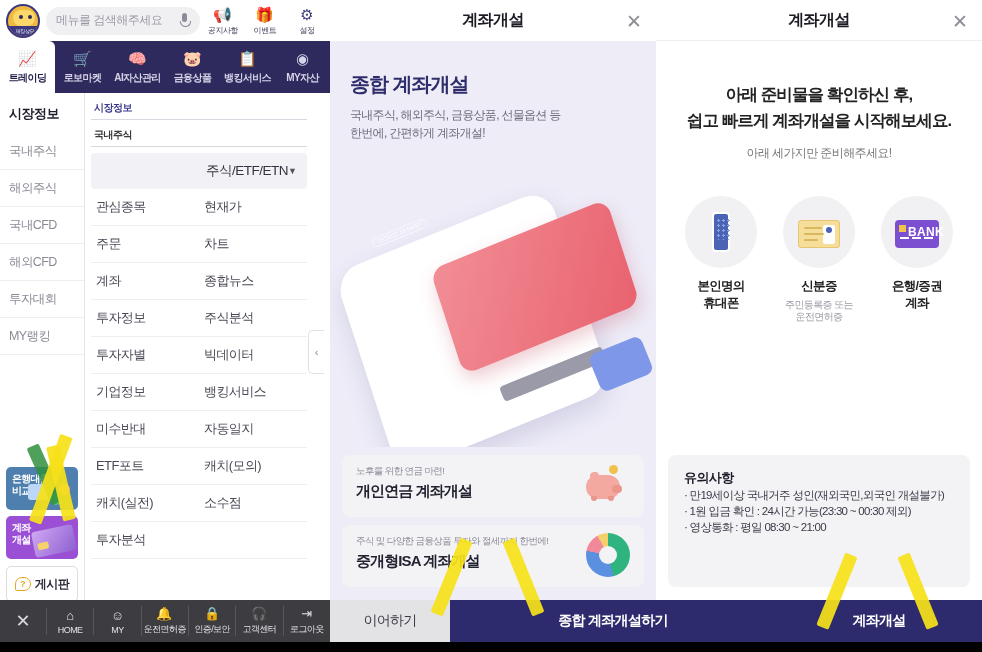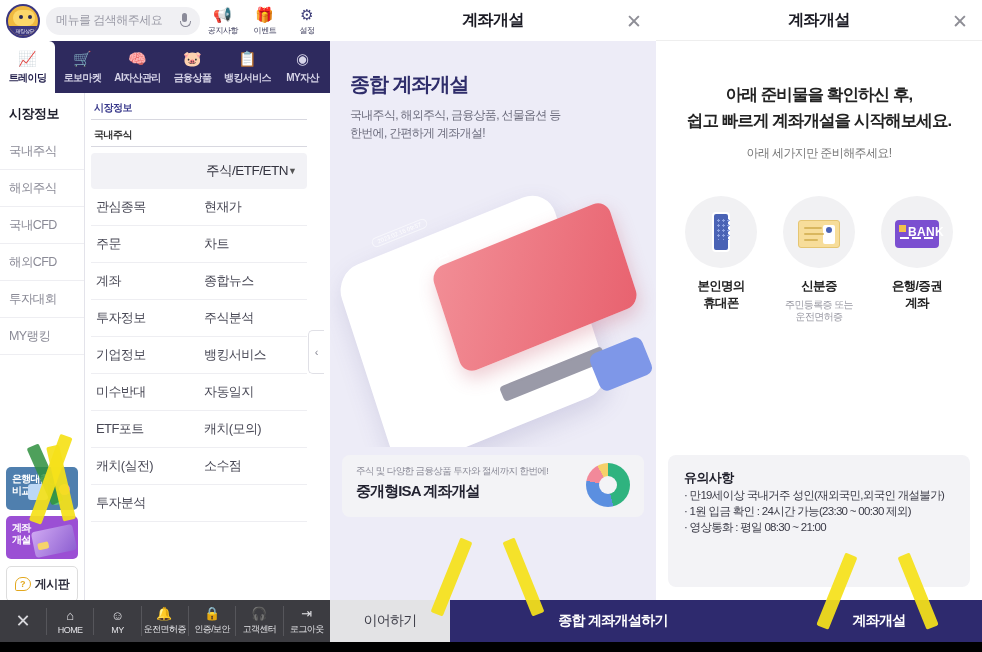--- a/index.html
+++ b/index.html
@@ -326,20 +326,24 @@
       </div>
       <div class="mrow">
         <span class="c">계좌</span>
         <span class="c">종합뉴스</span>
       </div>
       <div class="mrow">
         <span class="c">투자정보</span>
         <span class="c">주식분석</span>
       </div>
       <div class="mrow">
+        <span class="c">투자자별</span>
+        <span class="c">빅데이터</span>
+      </div>
+      <div class="mrow">
         <span class="c">기업정보</span>
         <span class="c">뱅킹서비스</span>
       </div>
       <div class="mrow">
         <span class="c">미수반대</span>
         <span class="c">자동일지</span>
       </div>
       <div class="mrow">
         <span class="c">ETF포트</span>
         <span class="c">캐치(모의)</span>
@@ -402,20 +406,32 @@
       <div class="phone-art">
         <div class="ph-body"></div>
         <div class="ph-bar"></div>
         <div class="ph-blue"></div>
         <div class="ph-card"></div>
         <div class="ph-date">2023.02.16 09:57</div>
         <div class="ph-amt">84,011,344원</div>
       </div>
     </div>
 
+    <div class="promo">
+      <div class="sub">노후를 위한 연금 마련!</div>
+      <div class="ttl">개인연금 계좌개설</div>
+      <div class="pig">
+        <div class="coin"></div>
+        <div class="ear"></div>
+        <div class="bod"></div>
+        <div class="snout"></div>
+        <div class="leg" style="left:7px"></div>
+        <div class="leg" style="left:24px"></div>
+      </div>
+    </div>
 
     <div class="promo">
       <div class="sub">주식 및 다양한 금융상품 투자와 절세까지 한번에!</div>
       <div class="ttl">중개형ISA 계좌개설</div>
       <div class="donut"></div>
     </div>
   </div>
 
   <div class="right">
     <div class="modal-hd" style="border-bottom:1px solid #eee;">

